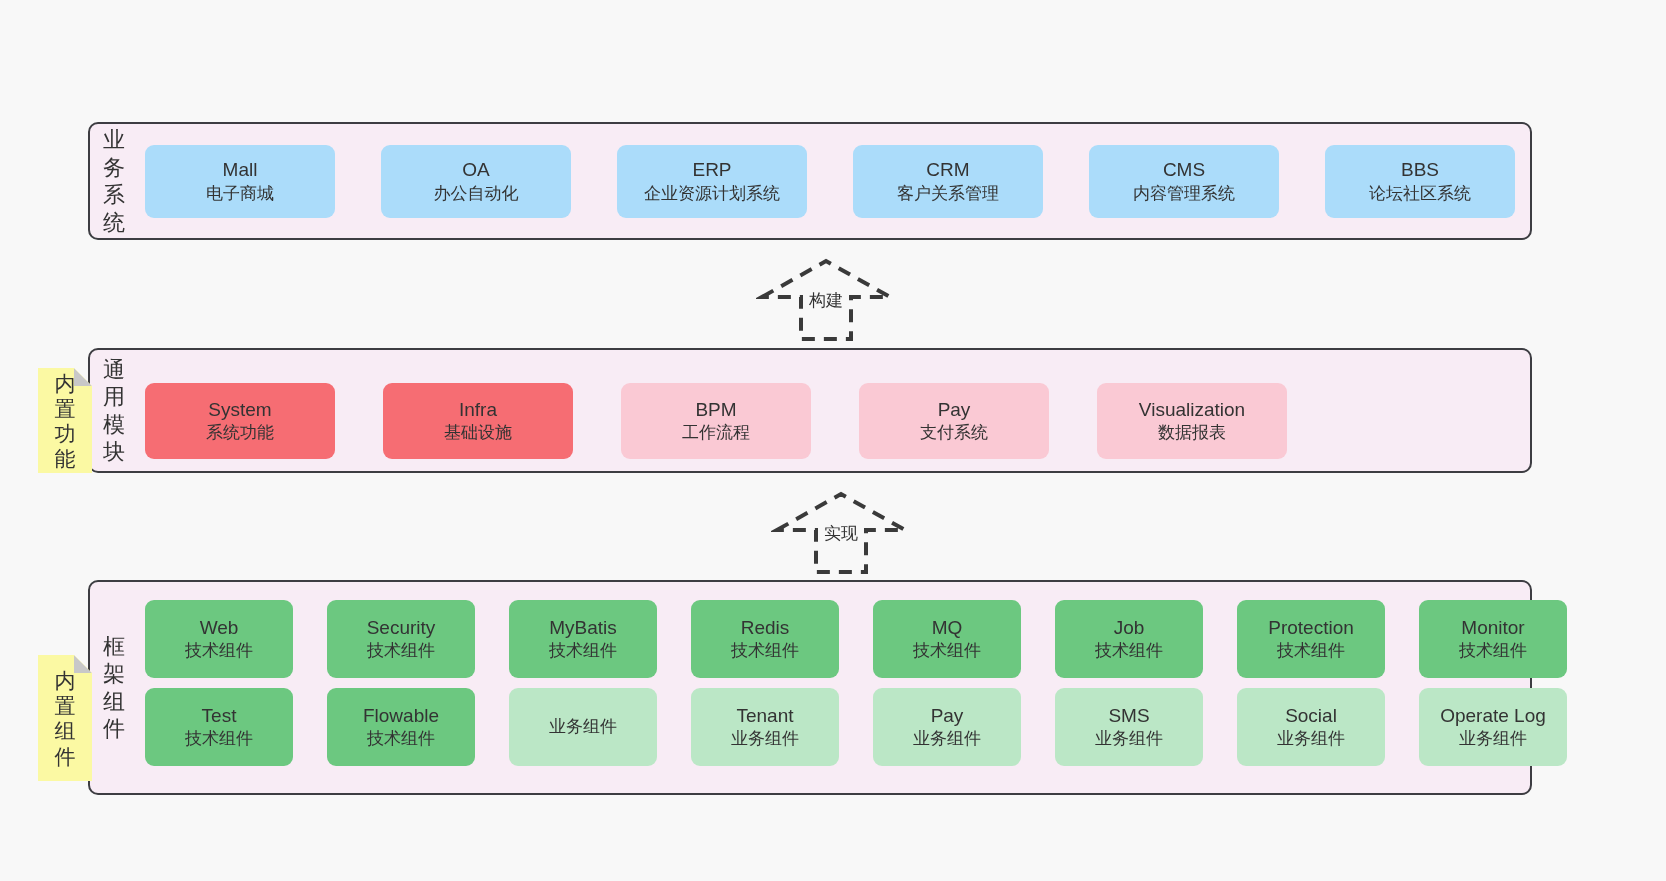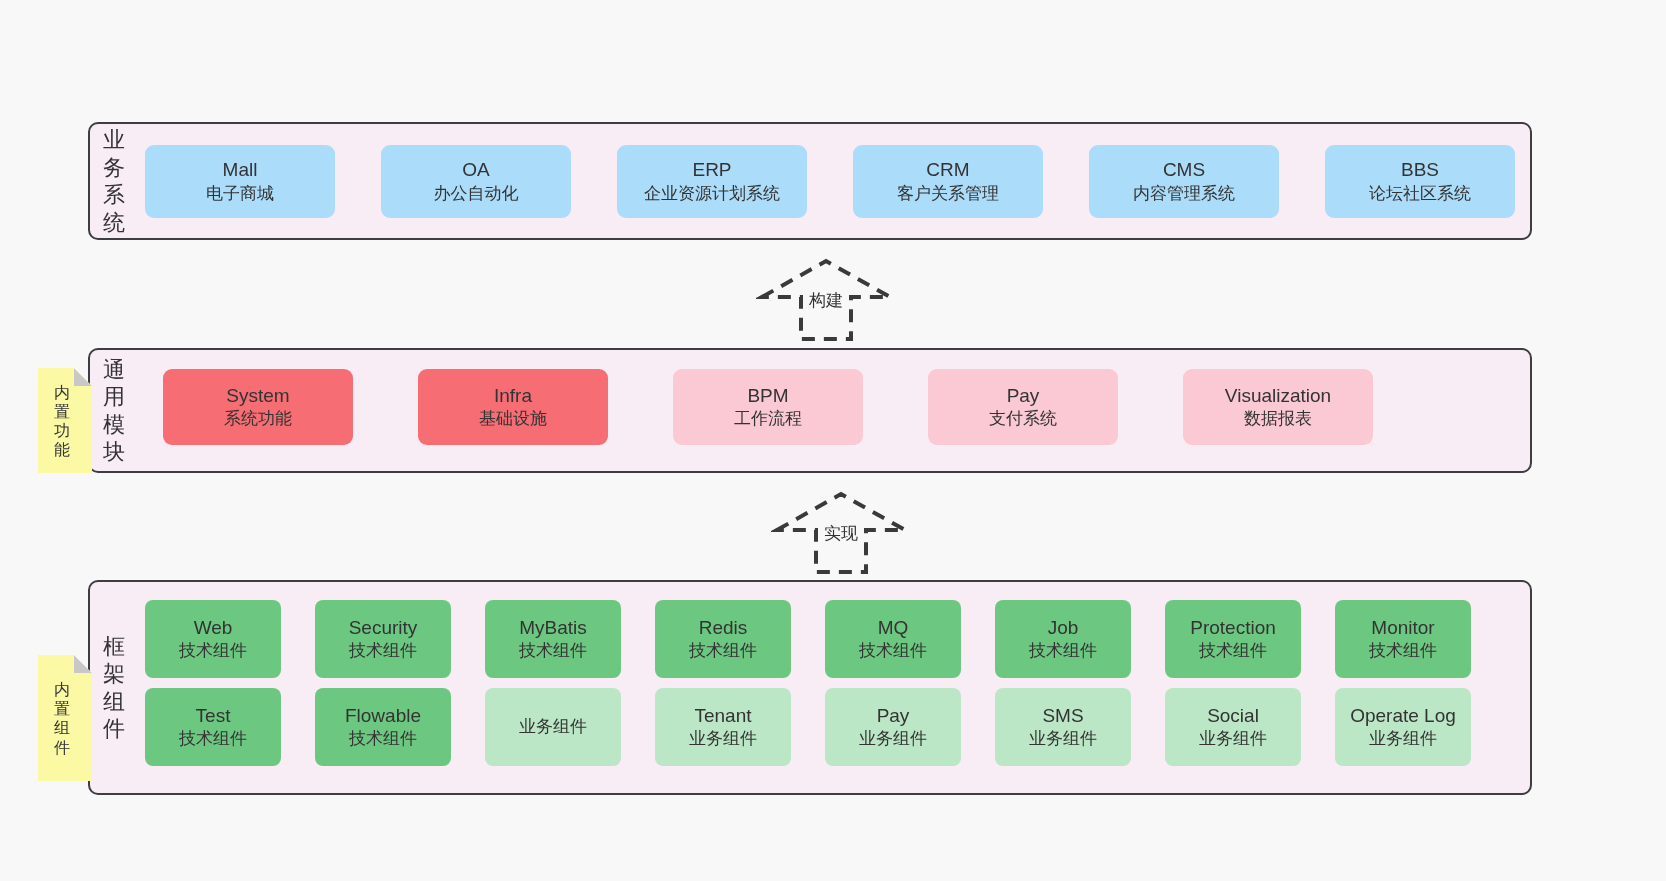--- a/index.html
+++ b/index.html
@@ -15,34 +15,34 @@
   .band-framework { top:580px; height:215px; }
 
   .band-label {
     position:absolute; left:11px; top:50%; transform:translateY(-50%);
     width:26px; font-size:22px; line-height:1.25; text-align:center;
     word-break:break-all; color:#333;
   }
 
   .boxes { position:absolute; left:55px; display:flex; }
   .band-business  .boxes { top:21px; gap:46px; }
-  .band-modules   .boxes { top:19px; gap:65px;margin-left:18px; }
+  .band-modules   .boxes { top:33px; gap:48px; }
   .band-framework .boxes { gap:34px; }
   .row1 { top:18px; }
   .row2 { top:106px; }
 
   .box {
     border-radius:9px; display:flex; flex-direction:column;
     justify-content:center; align-items:center; text-align:center;
     box-sizing:border-box; padding:11px 4px;
   }
   .band-business .box, .band-modules .box { width:190px; }
   .band-business .box { height:73px; }
   .band-modules  .box { height:76px; }
-  .band-framework .box { width:136px; height:78px;border-radius:8px; }
+  .band-framework .box { width:148px; height:78px; }
 
   .box-title { font-size:19px; line-height:1.3; }
   .box-sub   { font-size:17px; line-height:1.3; }
 
   .blue       { background:#abdcfa; }
   .red        { background:#f66d73; }
   .pink       { background:#fac9d4; }
   .green      { background:#6cc880; }
   .lightgreen { background:#bbe7c6; }
 
@@ -51,21 +51,21 @@
     clip-path:polygon(0 0, calc(100% - 18px) 0, 100% 18px, 100% 100%, 0 100%);
   }
   .note-modules   { top:368px; height:105px; }
   .note-framework { top:655px; height:126px; }
   .note .fold {
     position:absolute; right:0; top:0; width:18px; height:18px; background:#c8c8c8;
     clip-path:polygon(0 0, 100% 100%, 0 100%);
   }
   .note-text {
     position:absolute; left:50%; top:50%; transform:translate(-50%,-50%);
-    width:22px; font-size:16px; line-height:1.2; text-align:left; word-break:break-all;
+    width:22px; font-size:21px; line-height:1.2; text-align:center; word-break:break-all;
   }
 
   .arrow { position:absolute; width:140px; height:88px; }
   .arrow-build     { left:756px; top:255px; }
   .arrow-implement { left:771px; top:488px; }
   .arrow svg { display:block; }
   .arrow-label {
     position:absolute; left:50%; top:34px; transform:translateX(-50%);
     background:#f8f8f8; padding:0 3px; font-size:17px; white-space:nowrap;
   }

